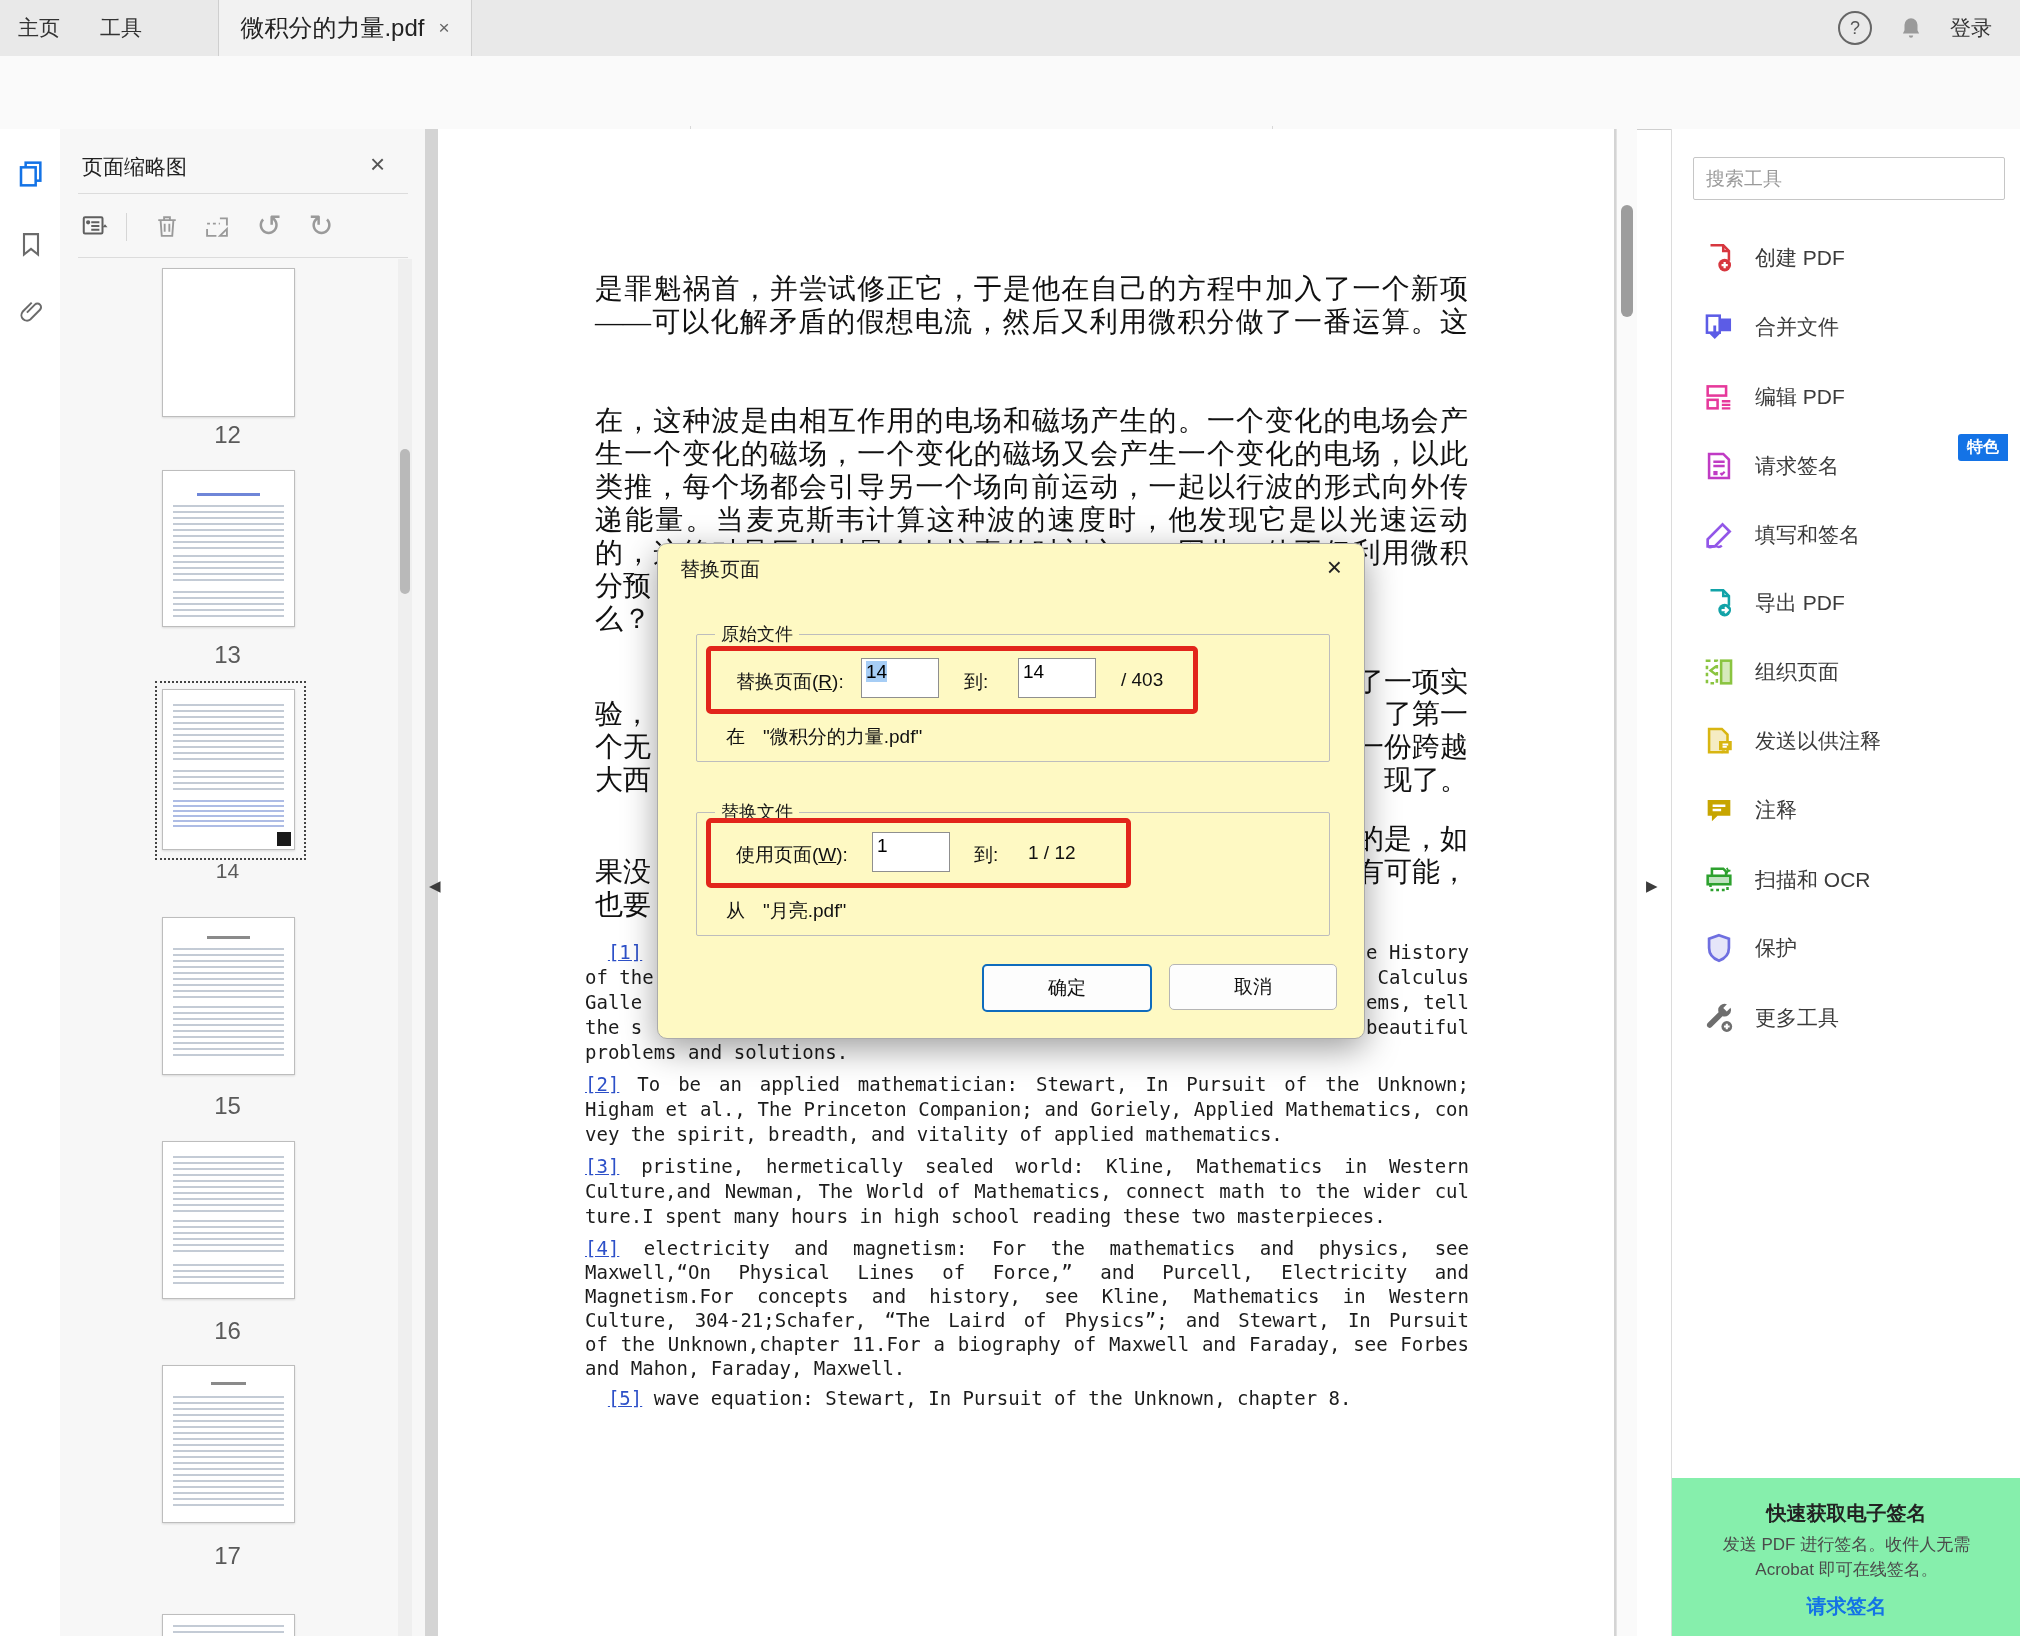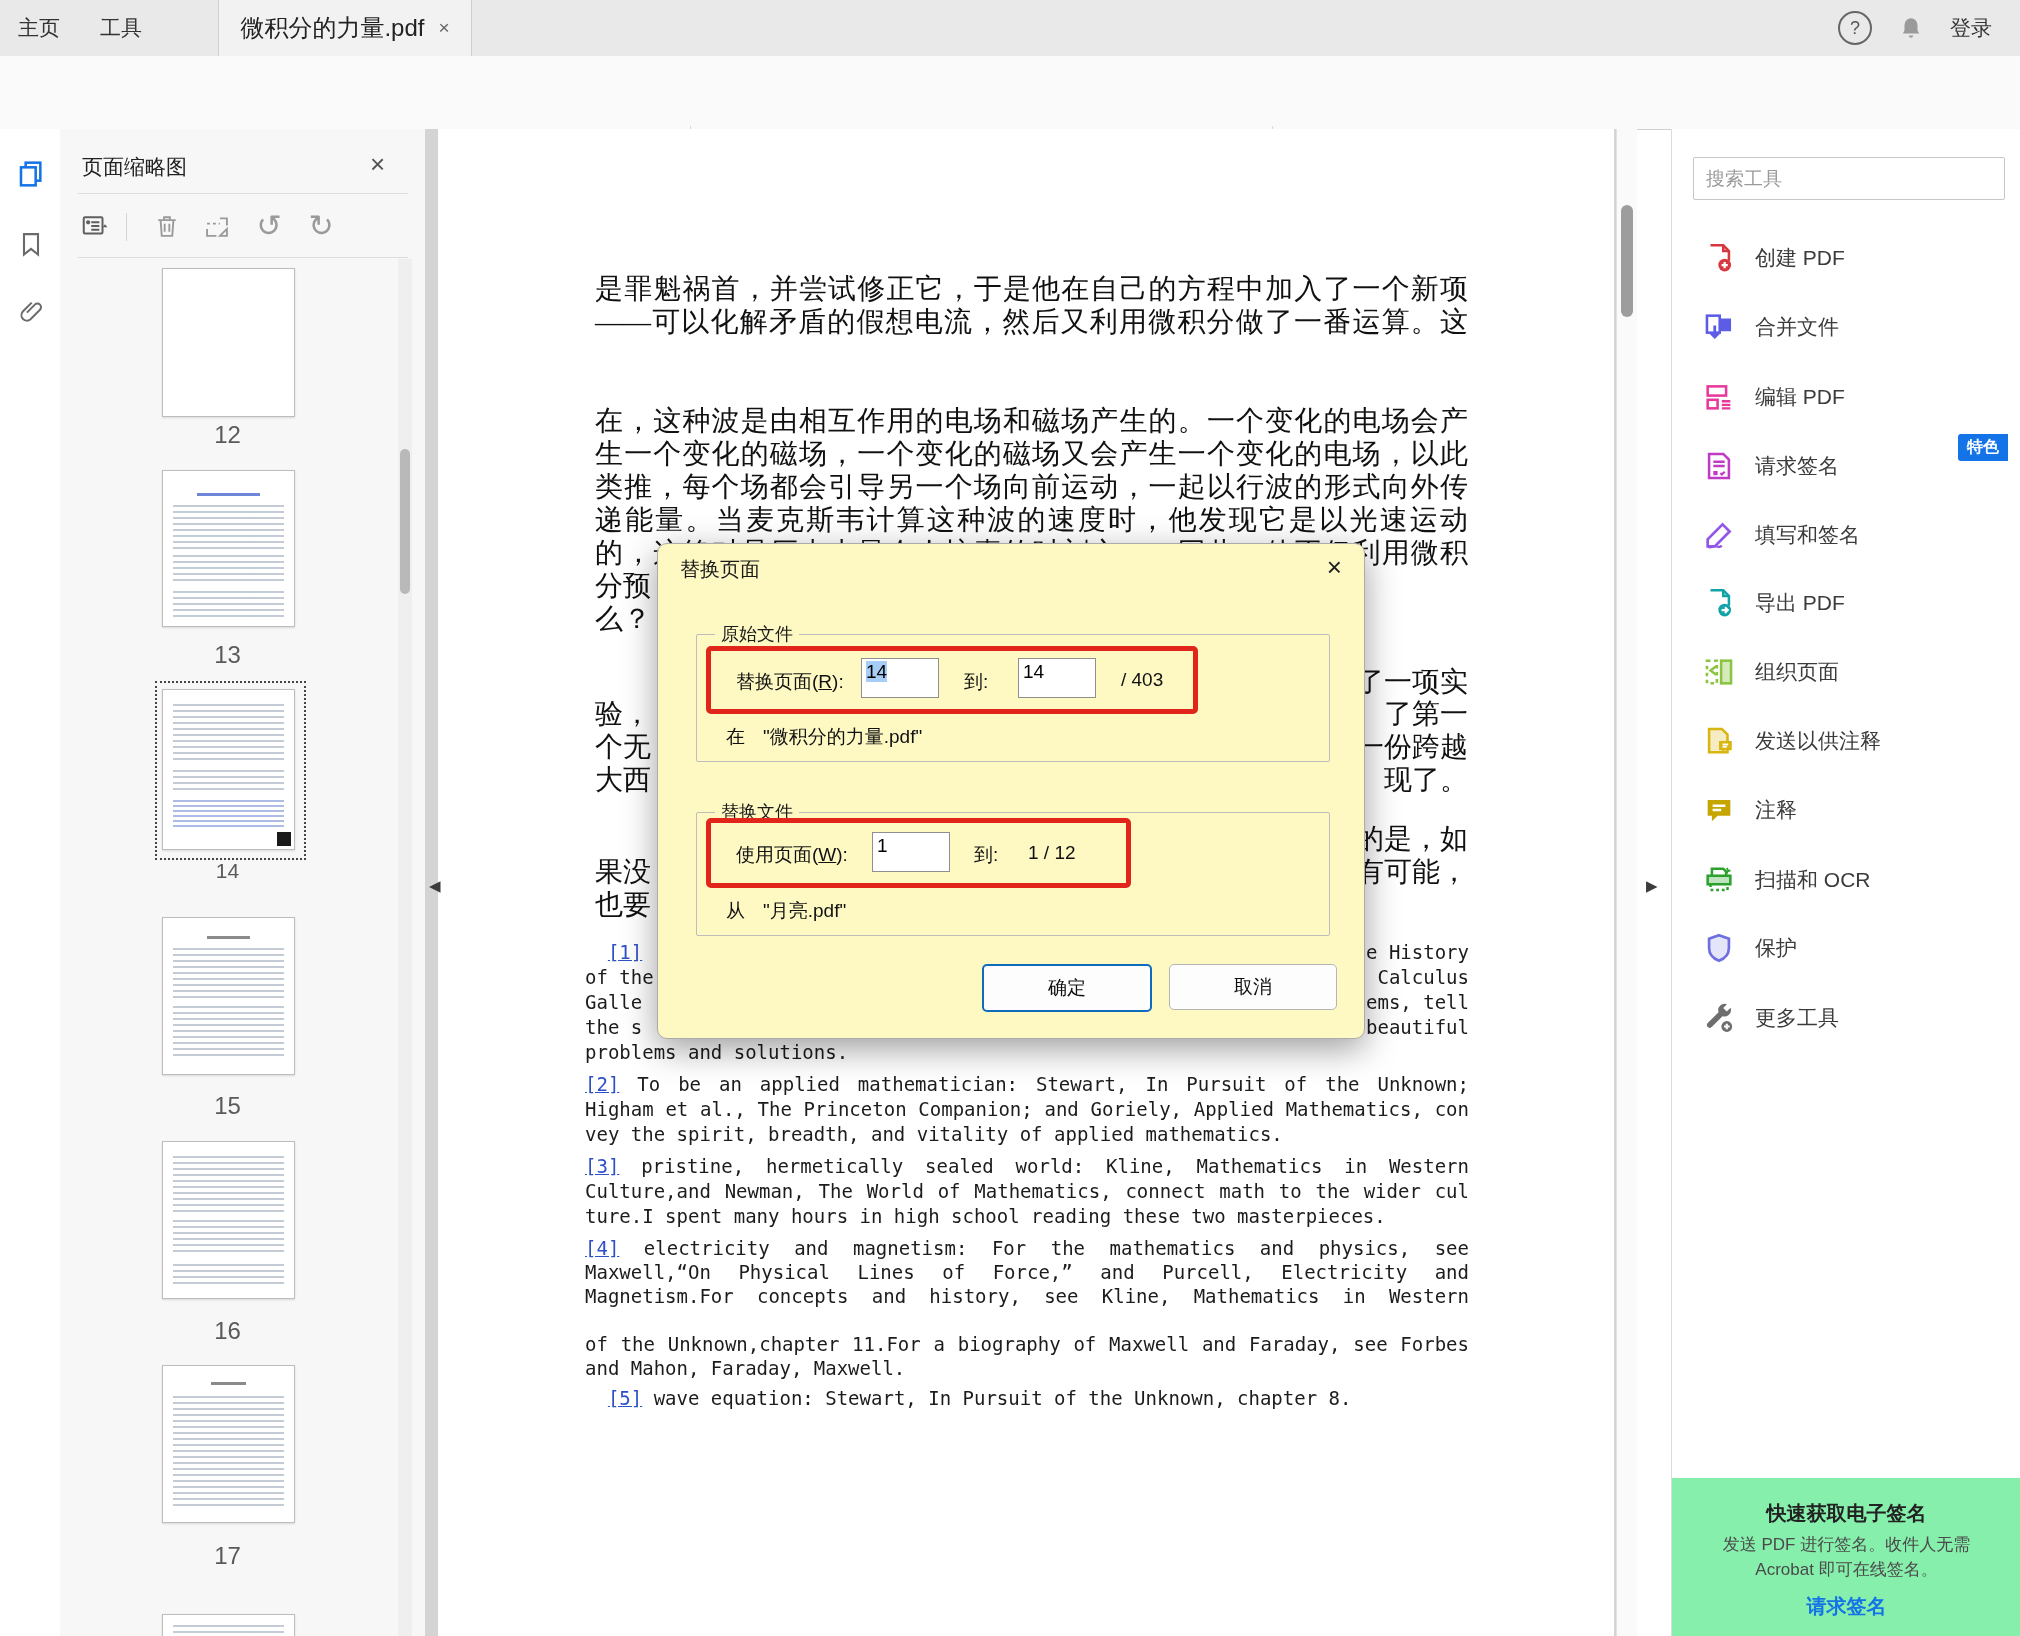--- a/index.html
+++ b/index.html
@@ -386,20 +386,21 @@
     <div class="fnline fnj" style="top:969px;">Higham et al., The Princeton Companion; and Goriely, Applied Mathematics, con</div>
     <div class="fnline" style="top:994px;">vey the spirit, breadth, and vitality of applied mathematics.</div>
 
     <div class="fnline fnj" style="top:1026px;">  <span class="ref">[3]</span><span> pristine, hermetically sealed world: Kline, Mathematics in Western</span></div>
     <div class="fnline fnj" style="top:1051px;">Culture,and Newman, The World of Mathematics, connect math to the wider cul</div>
     <div class="fnline" style="top:1076px;">ture.I spent many hours in high school reading these two masterpieces.</div>
 
     <div class="fnline fnj" style="top:1108px;">  <span class="ref">[4]</span><span> electricity and magnetism: For the mathematics and physics, see</span></div>
     <div class="fnline fnj" style="top:1132px;">Maxwell,“On Physical Lines of Force,” and Purcell, Electricity and</div>
     <div class="fnline fnj" style="top:1156px;">Magnetism.For concepts and history, see Kline, Mathematics in Western</div>
+    <div class="fnline fnj" style="top:1180px;">Culture, 304-21;Schafer, “The Laird of Physics”; and Stewart, In Pursuit</div>
     <div class="fnline fnj" style="top:1204px;">of the Unknown,chapter 11.For a biography of Maxwell and Faraday, see Forbes</div>
     <div class="fnline" style="top:1228px;">and Mahon, Faraday, Maxwell.</div>
 
     <div class="fnline" style="top:1258px;">  <span class="ref">[5]</span><span> wave equation: Stewart, In Pursuit of the Unknown, chapter 8.</span></div>
   </div>
   <div class="collapse" style="left:4px;top:748px;">◀</div>
 </div>
 
 <div class="abs doc-scroll">
   <div class="doc-thumb"></div>

